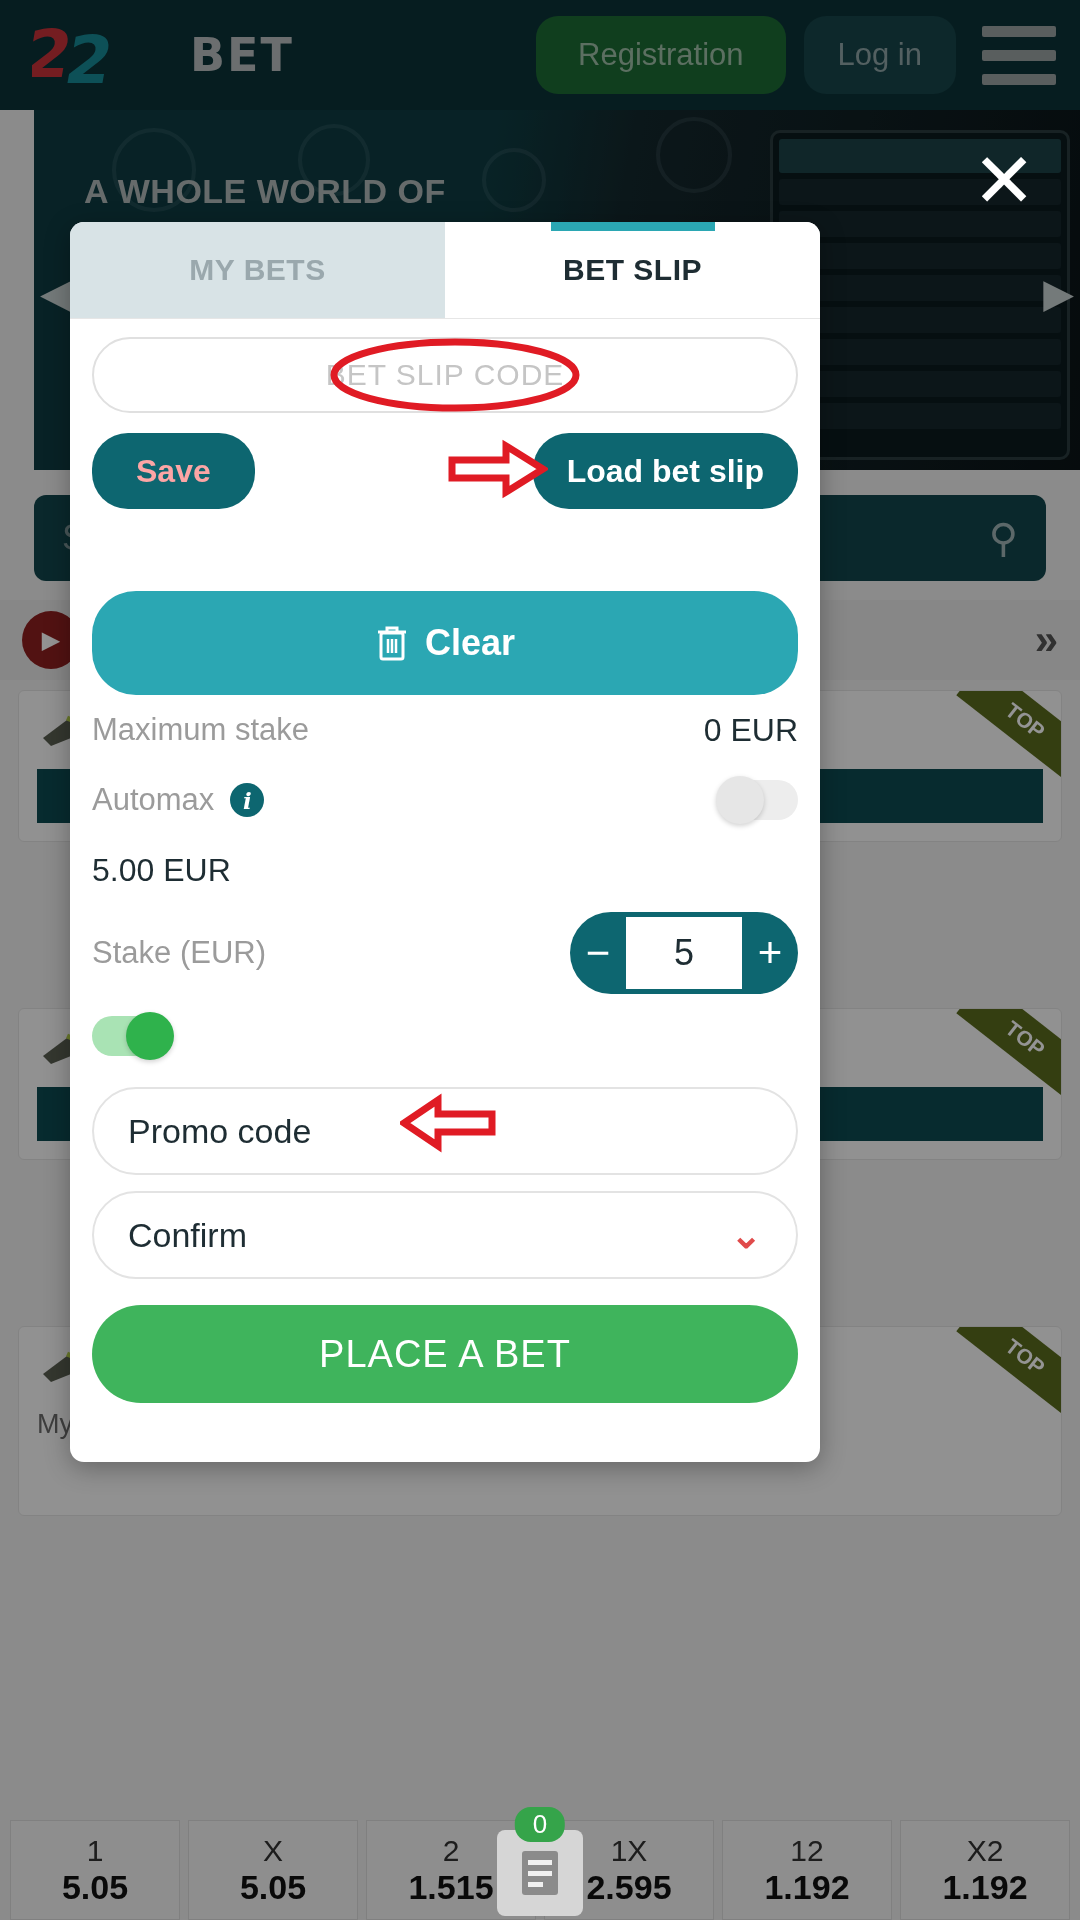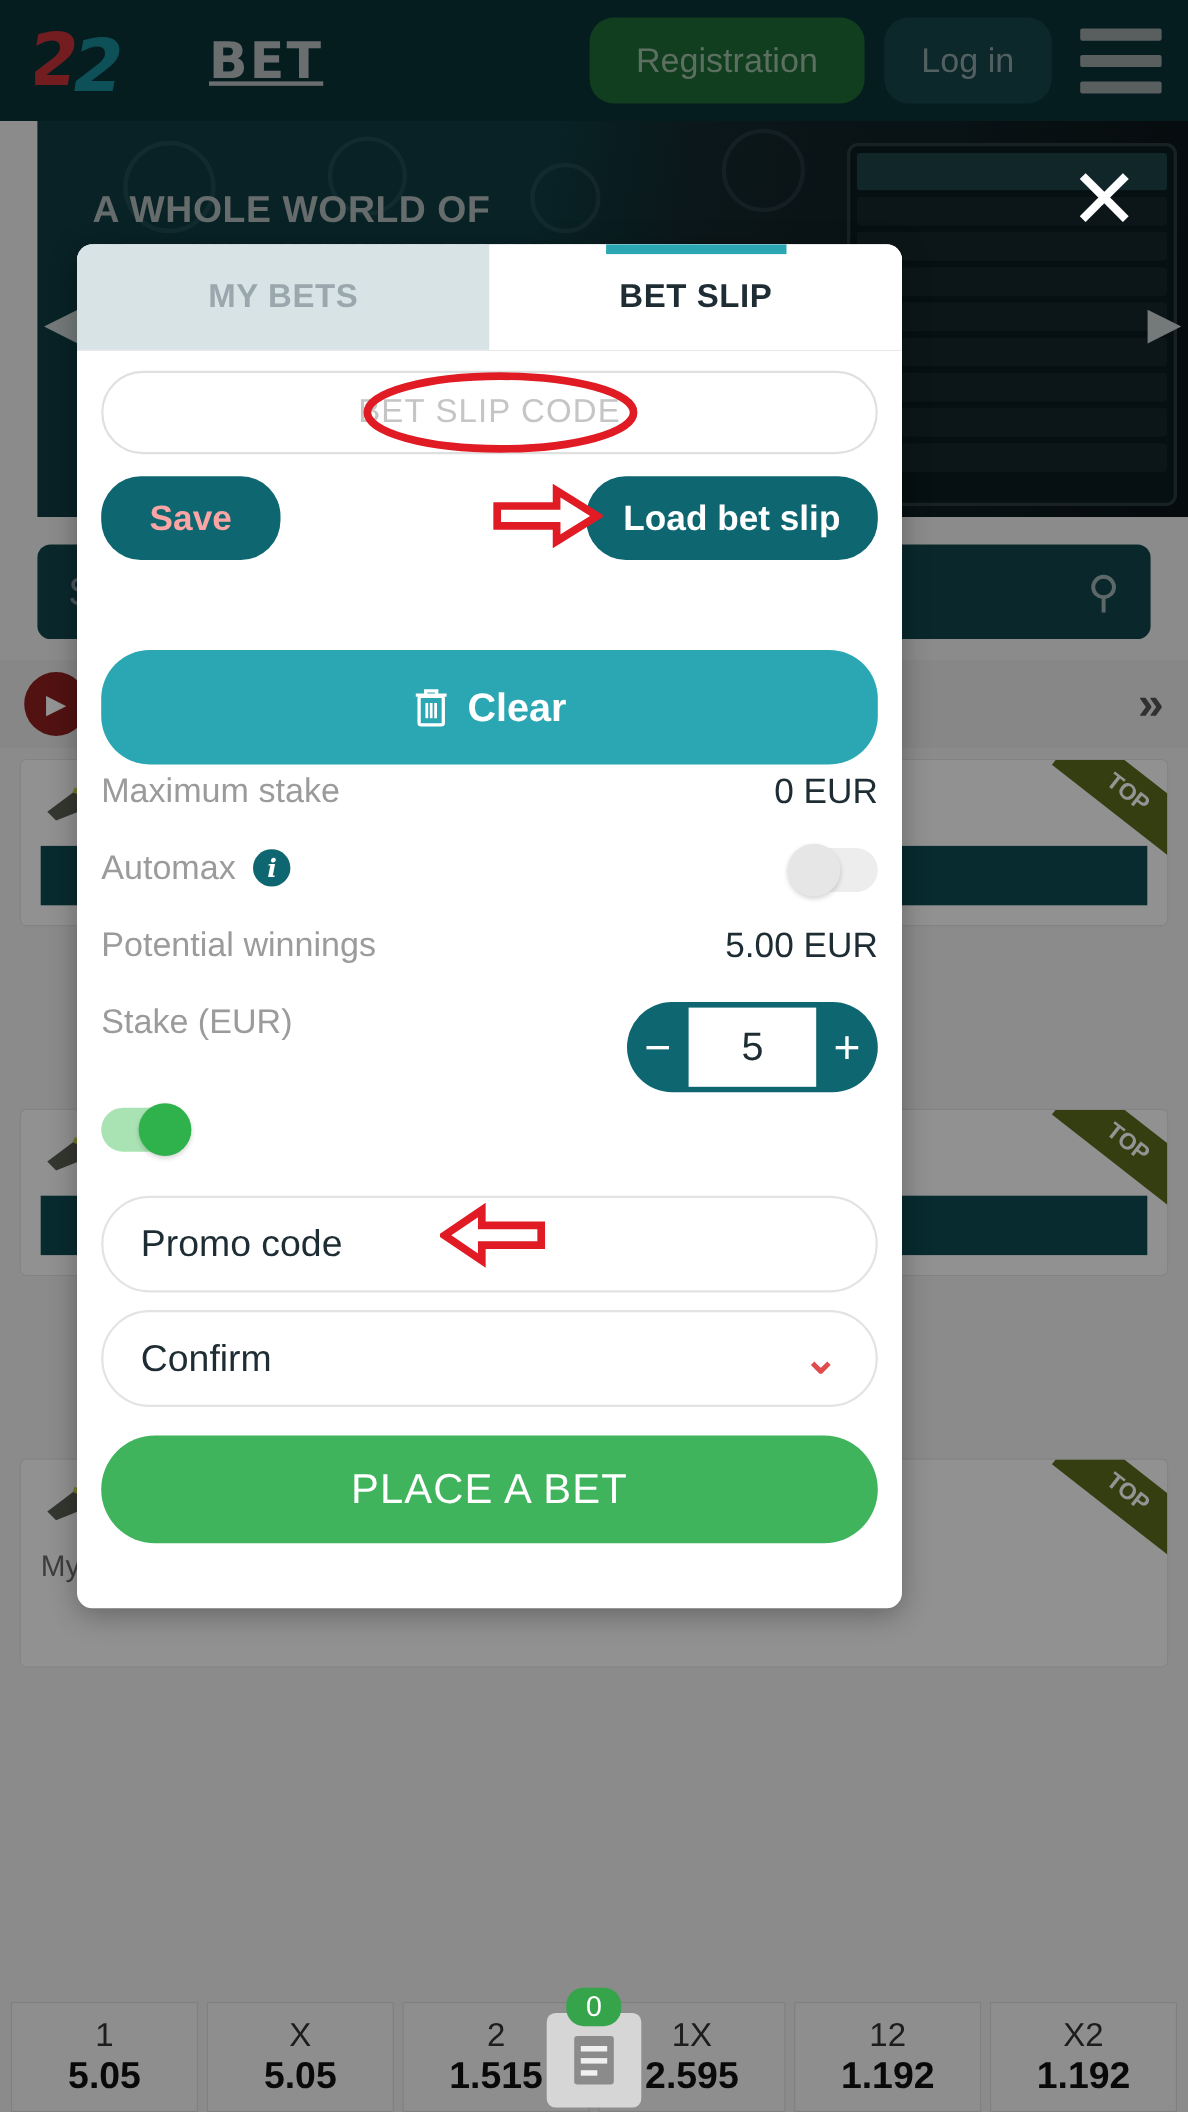--- a/index.html
+++ b/index.html
@@ -17,21 +17,20 @@
   .topbar {
     position: absolute; top: 0; left: 0; width: 1080px; height: 110px;
     background: #0b3338; display: flex; align-items: center; padding: 0 24px;
   }
   .logo { display: flex; align-items: center; gap: 8px; margin-left: 8px; }
   .logo-22 { position: relative; width: 150px; height: 76px; }
   .logo-22 svg { width: 150px; height: 76px; display: block; }
   .logo-bet {
     font-size: 46px; font-weight: 800; color: #b9bec0; letter-spacing: 2px;
     font-family: "DejaVu Sans", sans-serif;
-    text-decoration: underline;
   }
   .top-actions { margin-left: auto; display: flex; align-items: center; gap: 18px; }
   .btn-registration {
     background: #1d6b35; color: #9fbfa8; font-size: 31px;
     padding: 0 42px; height: 78px; line-height: 78px; border-radius: 22px;
     border: none; white-space: nowrap;
   }
   .btn-login {
     background: #18454a; color: #8fa6a8; font-size: 31px;
     padding: 0 34px; height: 78px; line-height: 78px; border-radius: 22px;
@@ -168,21 +167,21 @@
   }
 
   .btn-clear {
     width: 100%; height: 104px; margin-top: 82px;
     background: #2ba7b3; color: #fff; border: none; border-radius: 44px;
     font-size: 36px; font-weight: 700;
     display: flex; align-items: center; justify-content: center; gap: 16px;
   }
 
   .srow {
-    display: flex; align-items: flex-start; justify-content: space-between;
+    display: flex; align-items: center; justify-content: space-between;
     min-height: 70px; padding: 6px 0;
   }
   .slabel { font-size: 31px; color: #9b9b9b; display: flex; align-items: center; gap: 16px; }
   .svalue { font-size: 32px; color: #1e2d33; }
 
   .info-ic {
     width: 34px; height: 34px; border-radius: 50%; background: #0d6670;
     color: #fff; font-size: 23px; font-weight: 700; font-style: italic;
     display: flex; align-items: center; justify-content: center;
     font-family: "DejaVu Serif", serif;
@@ -420,21 +419,20 @@
         <span class="slabel">
           <span>Automax</span>
           <span class="info-ic">i</span>
         </span>
         <span class="toggle off">
             <span class="knob"></span>
           </span>
       </div>
 
       <div class="srow">
-        <span class="slabel">Potential winnings</span>
         <span class="svalue">5.00 EUR</span>
       </div>
 
       <div class="srow" style="min-height:96px">
         <span class="slabel">Stake (EUR)</span>
         <span class="stepper">
           <button class="st-btn">−</button>
           <span class="st-val">5</span>
           <button class="st-btn">+</button>
         </span>

